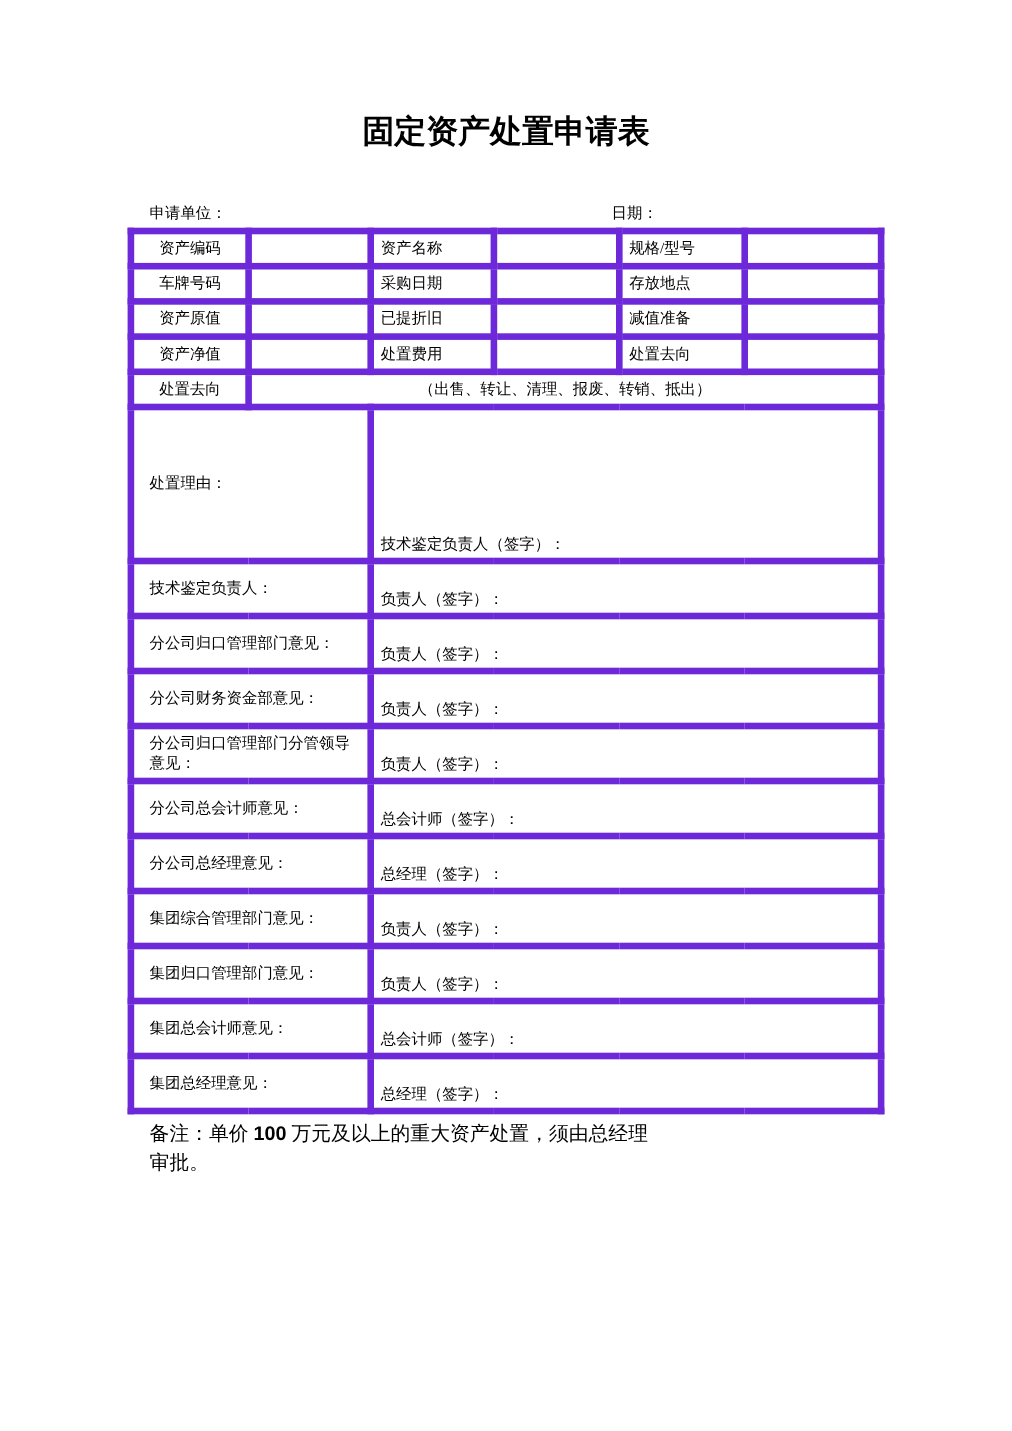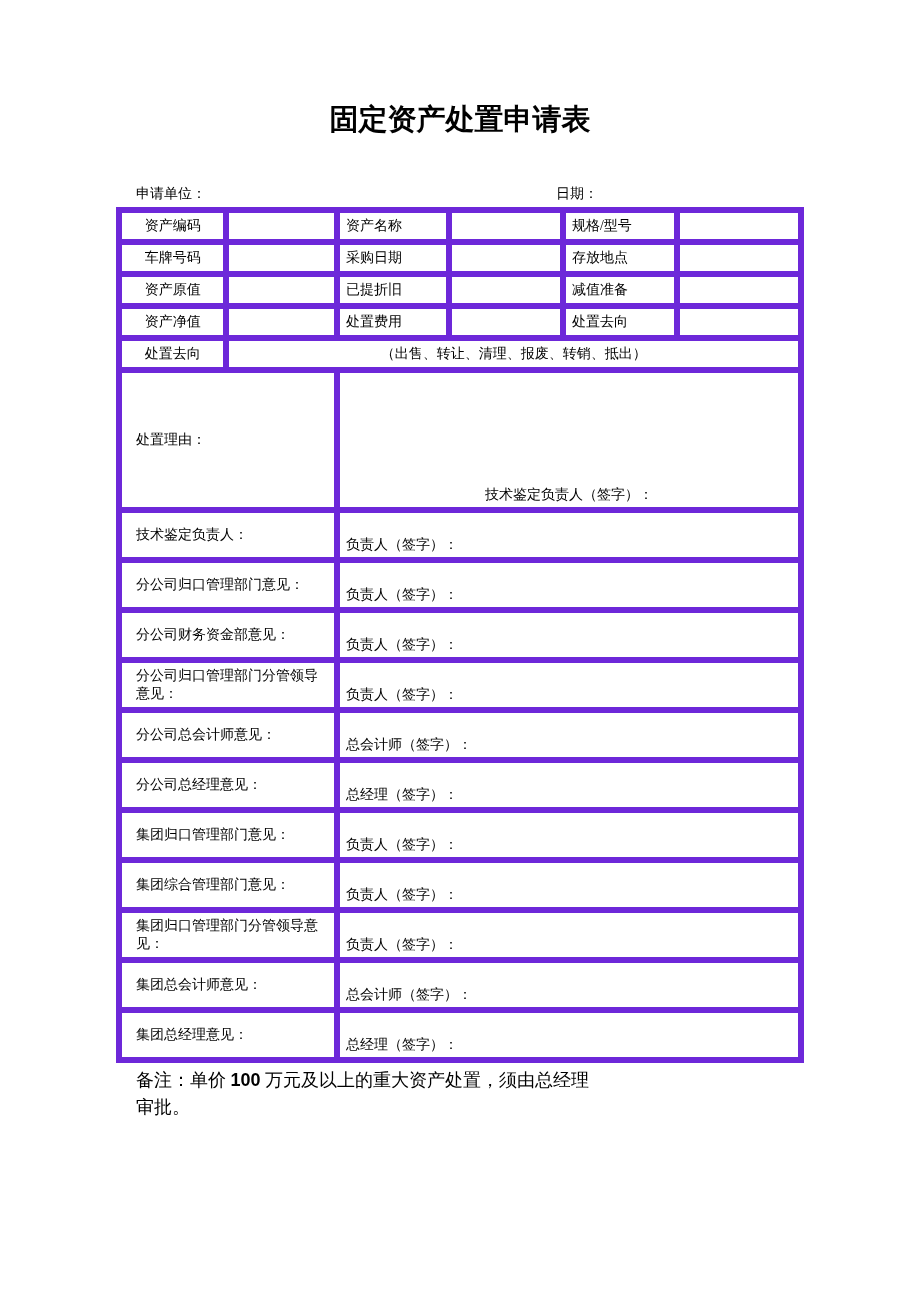--- a/index.html
+++ b/index.html
@@ -41,21 +41,21 @@
     .label-c { text-align: center; }
     .label-l { text-align: left; }
     .c1 { width: 97px; }
     .c2 { width: 100px; }
     .c3 { width: 101px; }
     .c4 { width: 103px; }
     .c5 { width: 103px; }
     .c6 { width: 112px; }
     .sig-label { padding-left: 14px; }
     .sig-cell { vertical-align: bottom !important; padding-bottom: 3px; }
-    .reason-row td.sig-cell { height: 140px; text-align: center; }
+    .reason-row td.sig-cell { height: 140px; }
     .tall-row td { height: 50px; }
     .note {
       margin-top: 4px;
       padding-left: 20px;
       font-size: 18px;
       line-height: 1.5;
       width: 480px;
     }
     .bold { font-weight: bold; font-family: "SimHei", "黑体", sans-serif; }
   </style>
@@ -144,29 +144,25 @@
   </tr>
   <tr class="tall-row">
     <td colspan="2" class="sig-label">分公司总会计师意见：</td>
     <td colspan="4" class="sig-cell">总会计师（签字）：</td>
   </tr>
   <tr class="tall-row">
     <td colspan="2" class="sig-label">分公司总经理意见：</td>
     <td colspan="4" class="sig-cell">总经理（签字）：</td>
   </tr>
   <tr class="tall-row">
-    <td colspan="2" class="sig-label">集团归口管理部门意见：</td>
-    <td colspan="4" class="sig-cell">负责人（签字）：</td>
-  </tr>
-  <tr class="tall-row">
     <td colspan="2" class="sig-label">集团综合管理部门意见：</td>
     <td colspan="4" class="sig-cell">负责人（签字）：</td>
   </tr>
   <tr class="tall-row">
-    <td colspan="2" class="sig-label">集团归口管理部门分管领导意见：</td>
+    <td colspan="2" class="sig-label">集团归口管理部门意见：</td>
     <td colspan="4" class="sig-cell">负责人（签字）：</td>
   </tr>
   <tr class="tall-row">
     <td colspan="2" class="sig-label">集团总会计师意见：</td>
     <td colspan="4" class="sig-cell">总会计师（签字）：</td>
   </tr>
   <tr class="tall-row">
     <td colspan="2" class="sig-label">集团总经理意见：</td>
     <td colspan="4" class="sig-cell">总经理（签字）：</td>
   </tr>

